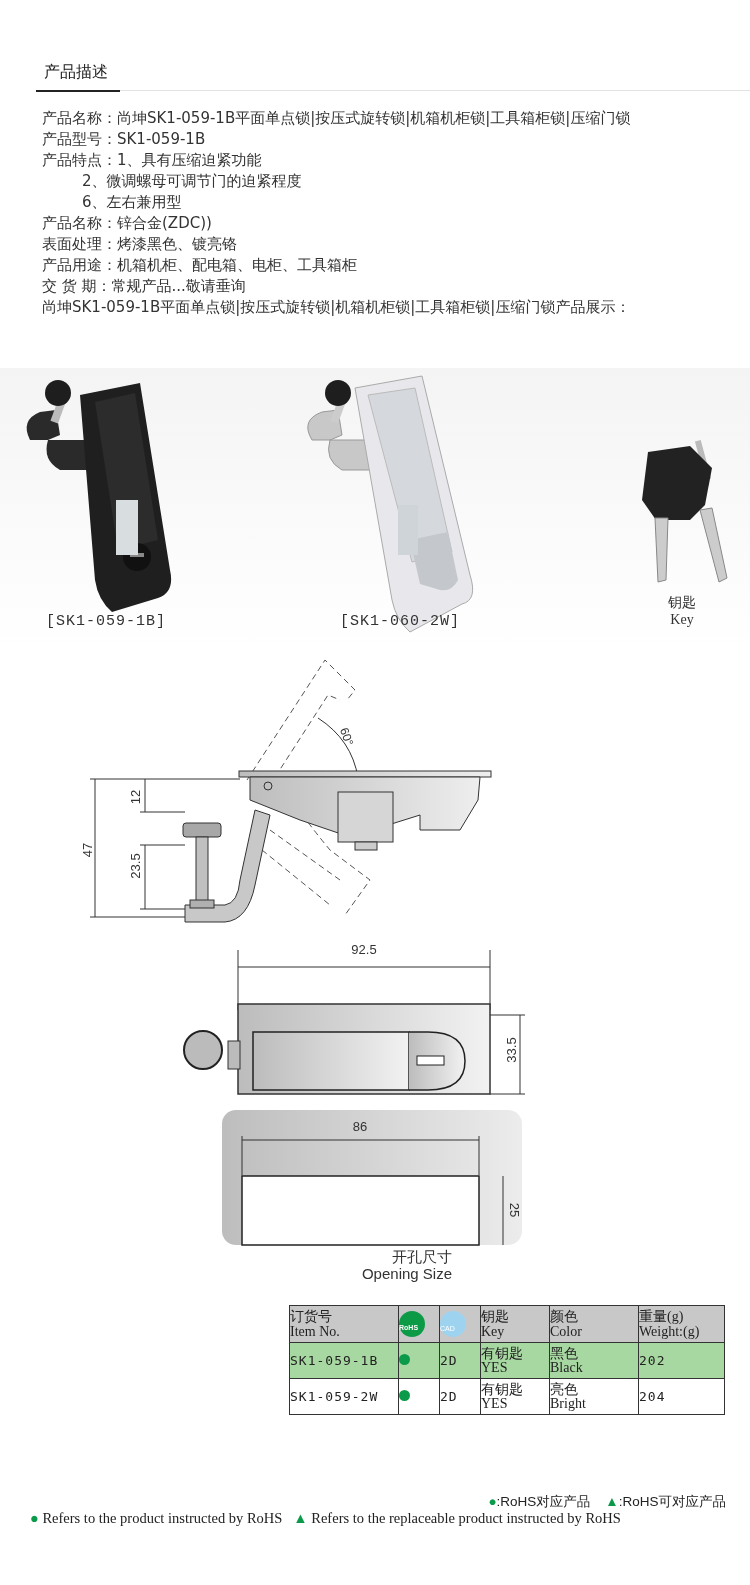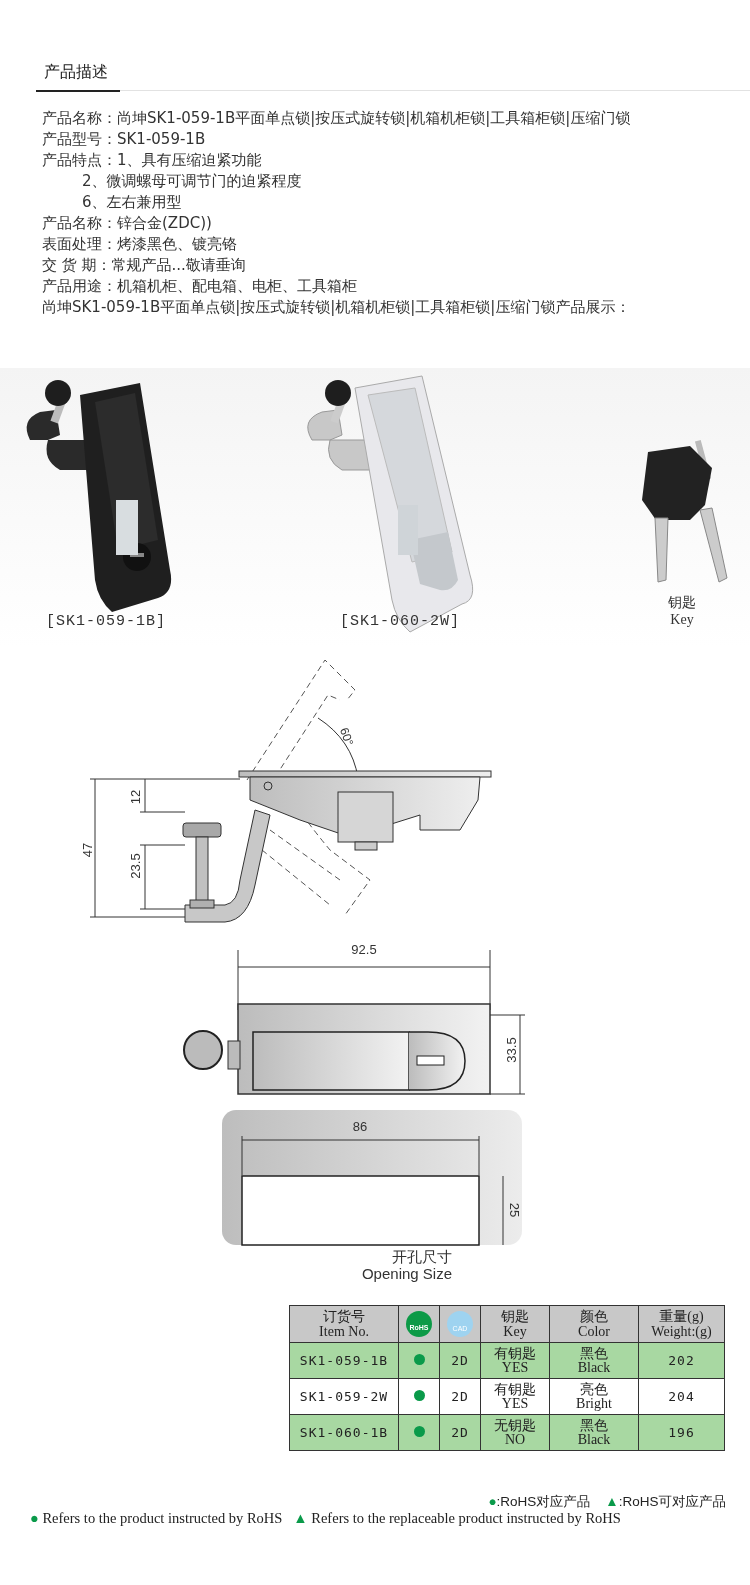--- a/index.html
+++ b/index.html
@@ -8,21 +8,21 @@
   .sec-title{position:absolute;left:8px;top:4px;font-size:16px;color:#222;}
   .sec-underline{position:absolute;left:0;bottom:-2px;width:84px;height:2px;background:#222;}
   .desc{position:absolute;left:42px;top:108px;font-size:15px;line-height:21px;color:#333;}
   .desc .row{white-space:nowrap;}
   .desc .ind{padding-left:40px;}
   .photo-band{position:absolute;left:0;top:368px;width:750px;height:280px;background:linear-gradient(#f4f4f4,#fff);}
   .cap{position:absolute;font-family:Liberation Mono, monospace;font-size:15px;color:#333;letter-spacing:1px;}
   .keycap{position:absolute;text-align:center;font-family:"Liberation Serif","DejaVu Serif",serif;font-size:14px;line-height:17px;color:#333;}
   .open-cap{position:absolute;left:312px;top:1248px;width:140px;text-align:right;font-family:Liberation Sans, sans-serif;font-size:15px;line-height:17px;color:#333;}
   table.spec{position:absolute;left:289px;top:1305px;width:436px;border-collapse:collapse;font-family:"Liberation Serif","DejaVu Serif",serif;}
-  table.spec td,table.spec th{border:1.5px solid #333;text-align:center;padding:0;font-weight:normal;color:#222;}
+  table.spec td,table.spec th{border:1.5px solid #333;text-align:left;padding:0;font-weight:normal;color:#222;}
   table.spec th{background:#c8c8c8;height:36px;font-size:14px;line-height:15px;}
   table.spec td{height:35px;font-size:14px;line-height:14px;}
   table.spec tr.g td{background:#a8d8a2;}
   table.spec td.mono{font-family:"DejaVu Sans Mono","Liberation Mono",monospace;font-size:13px;letter-spacing:1px;}
   .dot{display:inline-block;width:11px;height:11px;border-radius:50%;background:#0a9a4a;}
   .ic-rohs{display:inline-block;width:26px;height:26px;border-radius:50%;background:#0c9a47;color:#fff;font-size:7px;font-weight:bold;line-height:34px;font-family:"Liberation Sans",sans-serif;}
   .ic-cad{display:inline-block;width:26px;height:26px;border-radius:50%;background:#9ed3f0;color:#fff;font-size:7px;line-height:36px;font-family:"Liberation Sans",sans-serif;position:relative;}
   .legend1{position:absolute;right:24px;top:1493px;font-size:13.5px;color:#222;font-family:"Liberation Sans",sans-serif;}
   .legend2{position:absolute;left:30px;top:1510px;width:696px;font-family:"Liberation Serif","DejaVu Serif",serif;font-size:14.5px;color:#222;white-space:nowrap;}
   .gdot{color:#0a9a4a;}
@@ -36,22 +36,22 @@
 </div>
 
 <div class="desc">
   <div class="row"><span>产品名称：</span><span>尚坤SK1-059-1B平面单点锁|按压式旋转锁|机箱机柜锁|工具箱柜锁|压缩门锁</span></div>
   <div class="row"><span>产品型号：</span><span>SK1-059-1B</span></div>
   <div class="row"><span>产品特点：</span><span>1、具有压缩迫紧功能</span></div>
   <div class="row ind"><span>2、微调螺母可调节门的迫紧程度</span></div>
   <div class="row ind"><span>6、左右兼用型</span></div>
   <div class="row"><span>产品名称：</span><span>锌合金(ZDC))</span></div>
   <div class="row"><span>表面处理：</span><span>烤漆黑色、镀亮铬</span></div>
+  <div class="row"><span>产品用途：</span><span>机箱机柜、配电箱、电柜、工具箱柜</span></div>
   <div class="row"><span>交 货 期：</span><span>常规产品...敬请垂询</span></div>
-  <div class="row"><span>产品用途：</span><span>机箱机柜、配电箱、电柜、工具箱柜</span></div>
   <div class="row" style="margin-left:0">尚坤SK1-059-1B平面单点锁|按压式旋转锁|机箱机柜锁|工具箱柜锁|压缩门锁产品展示：</div>
 </div>
 
 <div class="photo-band">
   <svg width="750" height="280" viewBox="0 368 750 280">
 
     <g>
       <path d="M30 440 Q20 420 40 412 L56 410 L60 435 L48 440 Q42 460 60 470 L95 470 L95 440 Z" fill="#2a2a2a"></path>
       <rect x="55" y="395" width="8" height="28" fill="#bbb" transform="rotate(20 59 409)"></rect>
       <circle cx="58" cy="393" r="13" fill="#1e1e1e"></circle>
@@ -224,34 +224,20 @@
     <td>
           <div>有钥匙</div>
           <div>YES</div>
         </td>
     <td>
           <div>亮色</div>
           <div>Bright</div>
         </td>
     <td class="mono">204</td>
   </tr>
-  <tr class="g">
-    <td class="mono">SK1-060-1B</td>
-    <td><span class="dot"></span></td>
-    <td class="mono">2D</td>
-    <td>
-          <div>无钥匙</div>
-          <div>NO</div>
-        </td>
-    <td>
-          <div>黑色</div>
-          <div>Black</div>
-        </td>
-    <td class="mono">196</td>
-  </tr>
 </tbody>
   </table>
 
 <div class="legend1">
   <span class="gdot">●</span><span>:RoHS对应产品</span>
   &nbsp;&nbsp;&nbsp;<span class="gdot">▲</span><span>:RoHS可对应产品</span>
 </div>
 <div class="legend2">
   <span class="gdot">●</span>
   <span>Refers to the product instructed by RoHS</span>

